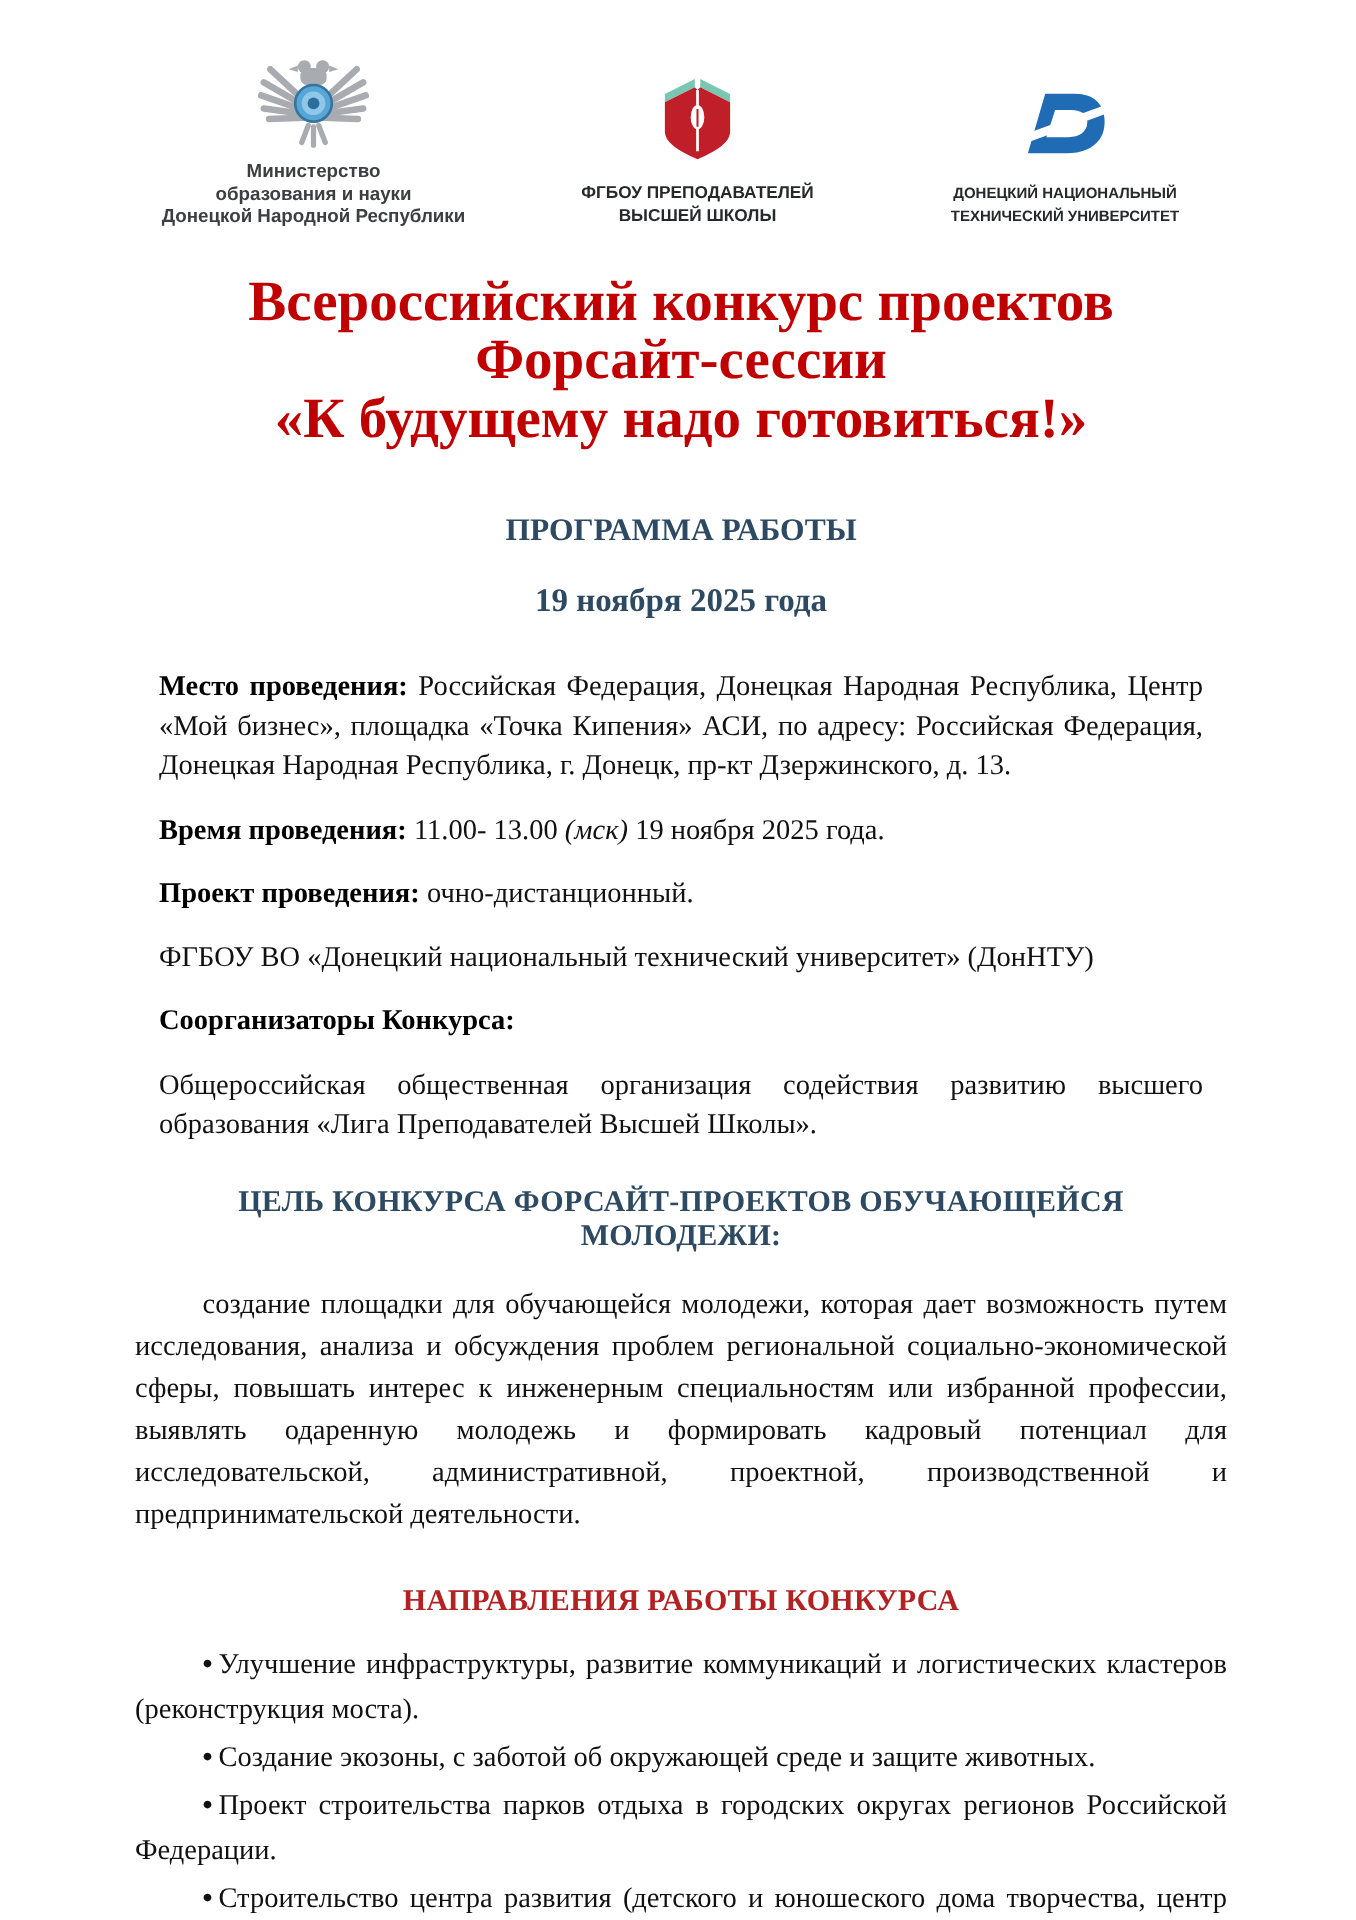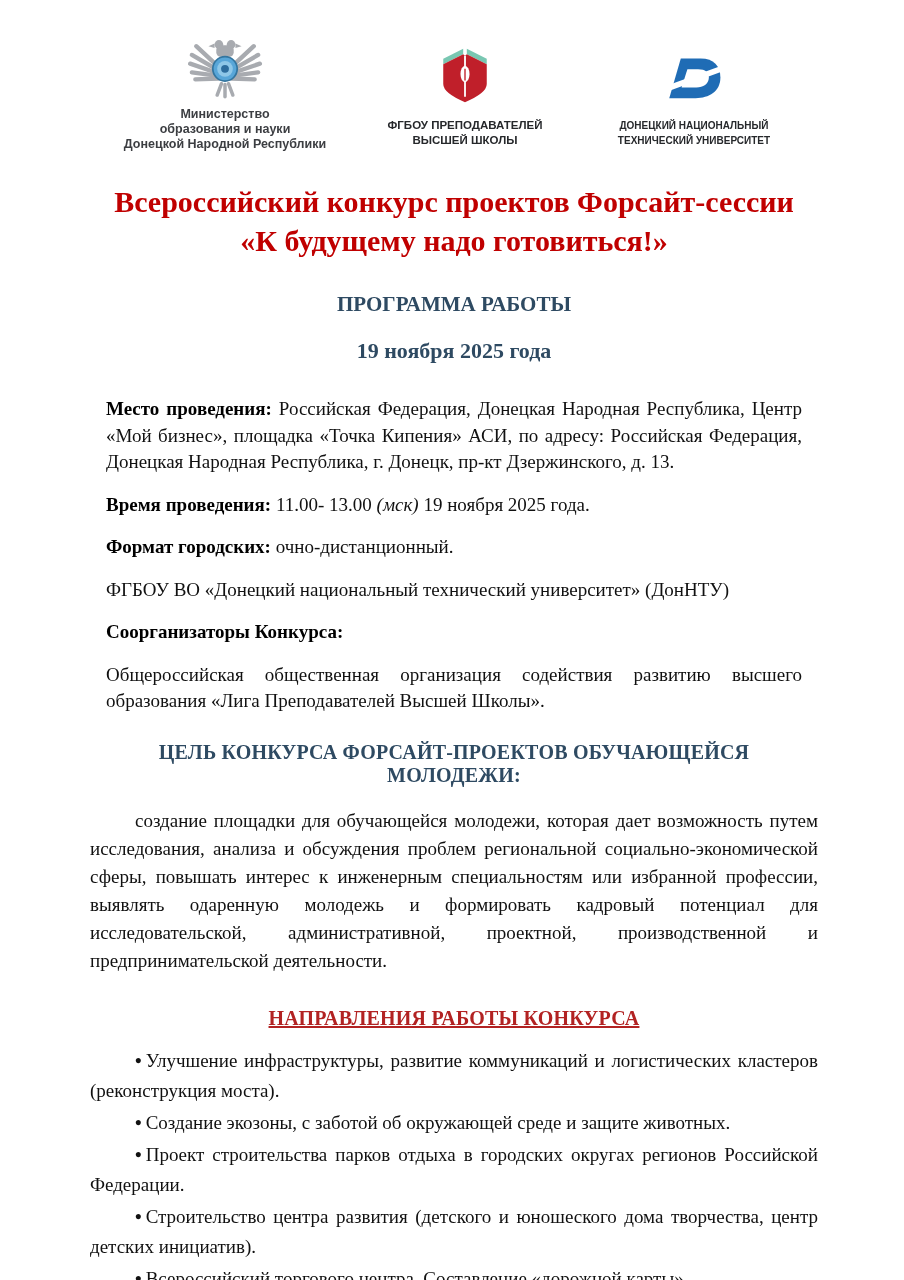--- a/index.html
+++ b/index.html
@@ -2,60 +2,60 @@
 <html style="--title-red: #c00000; --heading-navy: #2e4a62; --heading-red: #b22222; --ministry-gray: #a8abb0; --liga-red: #c01f2a; --donntu-blue: #1f6cb5;"><head>
 <meta charset="utf-8">
 <style>
   html,body{margin:0;padding:0;background:#e8e8e8;}
   .page{
     width:904px;height:1280px;background:#ffffff;margin:0 auto;
     font-family:"Liberation Serif", serif;color:#111;
     box-sizing:border-box;padding:34px 86px 0 90px;overflow:hidden;
   }
   
-  .logo-row{display:flex;justify-content:center;align-items:center;gap:26px;}
+  .logo-row{display:flex;justify-content:center;align-items:flex-end;gap:42px;}
   .logo{display:flex;flex-direction:column;align-items:center;}
   .logo-ministry{width:232px;}
   .logo-liga{width:196px;}
   .logo-donntu{width:210px;}
   .logo .art{display:flex;align-items:center;justify-content:center;}
   .logo-ministry .art{height:68px;}
   .logo-liga .art{height:68px;margin-top:2px;}
   .logo-donntu .art{height:58px;margin-top:12px;}
   .caption{
     font-family:"Liberation Sans", sans-serif;font-weight:bold;text-align:center;
   }
   .logo-ministry .caption{font-size:12.5px;line-height:15px;color:#3c3e42;margin-top:5px;}
   .logo-liga .caption{font-size:11.5px;line-height:15px;color:#26282b;margin-top:9px;}
   .logo-donntu .caption{font-size:10px;line-height:15px;color:#26282b;margin-top:9px;}
   
   .doc-title{
-    margin-top:30px;text-align:center;font-weight:bold;font-size:30px;line-height:39px;
+    margin-top:30px;text-align:center;font-weight:bold;font-size:38px;line-height:39px;
     color:var(--title-red,#c00000);
   }
   .program-heading{
-    margin-top:32px;text-align:center;font-weight:bold;font-size:21px;
+    margin-top:42px;text-align:center;font-weight:bold;font-size:21px;
     color:var(--heading-navy,#2e4a62);
   }
   .date-heading{
     margin-top:21px;text-align:center;font-weight:bold;font-size:22px;
     color:var(--heading-navy,#2e4a62);
   }
   
   .details{margin-top:32px;font-size:19px;line-height:26.5px;}
   .details p{margin:16px;text-align:justify;}
   .details b{color:#000;}
   .section-heading{
     text-align:center;font-weight:bold;font-size:20px;letter-spacing:0.2px;
   }
   .goal-heading{margin-top:26px;color:var(--heading-navy,#2e4a62);text-align:center;}
   .goal-text{
     margin-top:20px;font-size:19px;line-height:28px;text-align:justify;text-indent:45px;
   }
-  .dir-heading{margin-top:32px;color:var(--heading-red,#b22222);text-decoration:underline;}
+  .dir-heading{margin-top:32px;color:var(--heading-red,#b22222);}
   .bullets{margin-top:16px;}
   .bullets p{
     margin:0 0 2px 0;font-size:19px;line-height:30px;text-align:justify;text-indent:45px;
   }
   .bullets .dot{display:inline-block;text-indent:0;margin-right:4px;font-weight:bold;}
 </style>
 </head>
 <body>
 
 <div class="page">
@@ -137,21 +137,21 @@
     <div>Всероссийский конкурс проектов Форсайт-сессии</div>
     <div>«К будущему надо готовиться!»</div>
   </div>
 
   <div class="program-heading">ПРОГРАММА РАБОТЫ</div>
   <div class="date-heading">19 ноября 2025 года</div>
 
   <div class="details">
     <p><b>Место проведения:</b><span> Российская Федерация, Донецкая Народная Республика, Центр «Мой бизнес», площадка «Точка Кипения» АСИ, по адресу: Российская Федерация, Донецкая Народная Республика, г. Донецк, пр-кт Дзержинского, д. 13.</span></p>
     <p><b>Время проведения:</b><span> 11.00- 13.00 </span><i>(мск)</i><span> 19 ноября 2025 года.</span></p>
-    <p><b>Формат городских:</b><span> очно-дистанционный.</span></p>
+    <p><b>Проект проведения:</b><span> очно-дистанционный.</span></p>
     <p>ФГБОУ ВО «Донецкий национальный технический университет» (ДонНТУ)</p>
     <p><b>Соорганизаторы Конкурса:</b></p>
     <p>Общероссийская общественная организация содействия развитию высшего образования «Лига Преподавателей Высшей Школы».</p>
   </div>
 
   <div class="section-heading goal-heading">ЦЕЛЬ КОНКУРСА ФОРСАЙТ-ПРОЕКТОВ ОБУЧАЮЩЕЙСЯ МОЛОДЕЖИ:</div>
   <div class="goal-text">создание площадки для обучающейся молодежи, которая дает возможность путем исследования, анализа и обсуждения проблем региональной социально-экономической сферы, повышать интерес к инженерным специальностям или избранной профессии, выявлять одаренную молодежь и формировать кадровый потенциал для исследовательской, административной, проектной, производственной и предпринимательской деятельности.</div>
 
   <div class="section-heading dir-heading">НАПРАВЛЕНИЯ РАБОТЫ КОНКУРСА</div>
   <div class="bullets">

